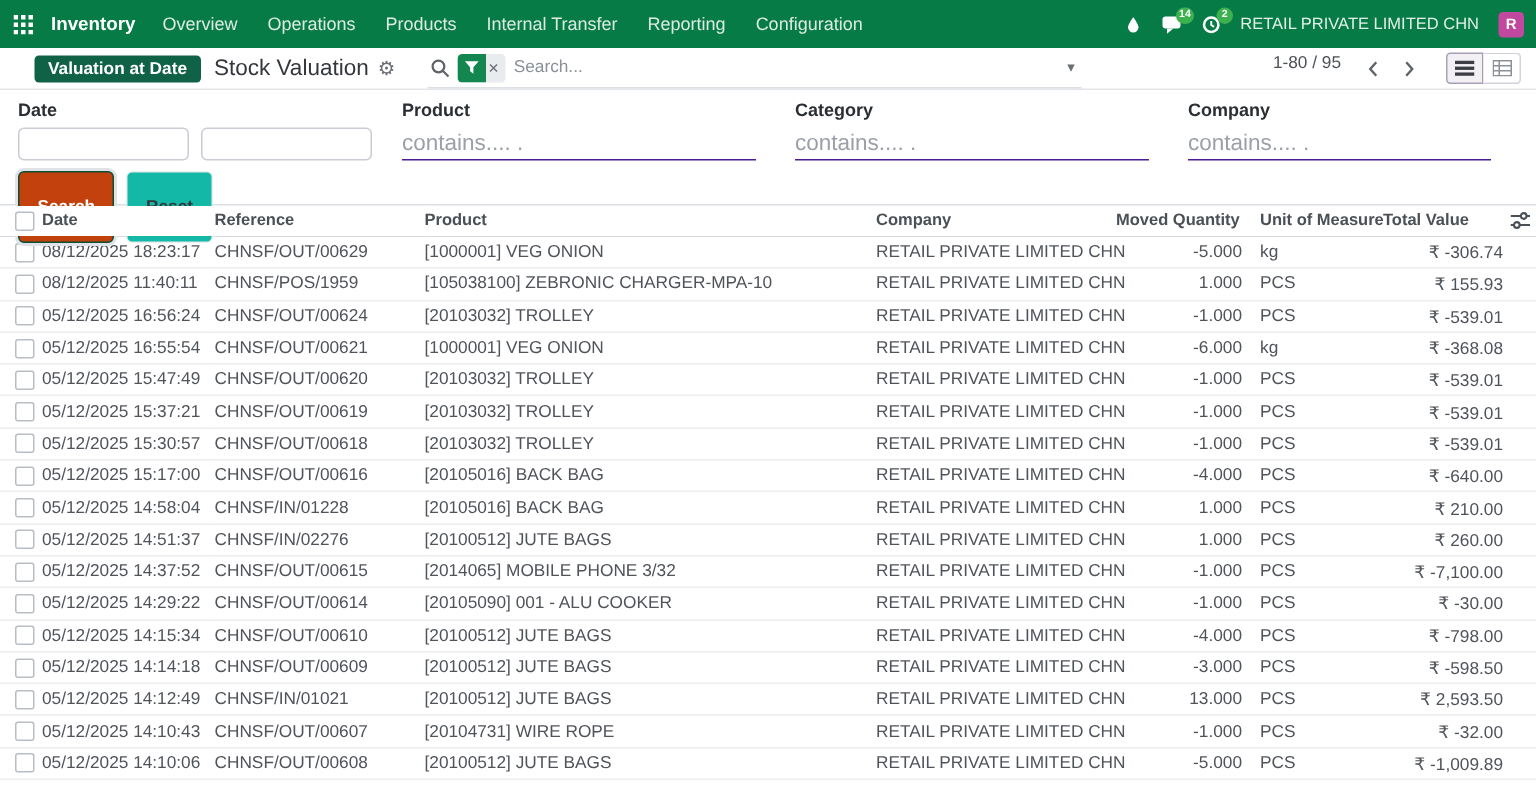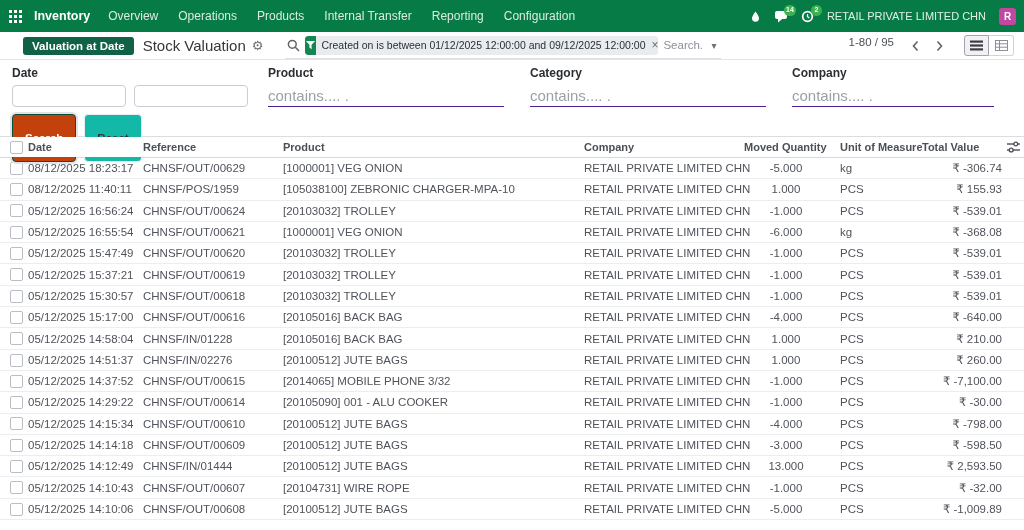--- a/index.html
+++ b/index.html
@@ -80,21 +80,21 @@
     text-align:left; border-top:1px solid #dadde1; border-bottom:1px solid #d5d8dc;
     white-space:nowrap; position:relative; background:#fff; }
   .list tbody td { height:21.3px; font-size:11.5px; color:#4f535a;
     border-bottom:1px solid #ebedef; white-space:nowrap; overflow:visible; background:#fff; }
   .c-check { padding-left:10px !important; width:28px; }
   .cb { display:inline-block; width:13px; height:13px; border:1px solid #b9bdc4;
     border-radius:2px; background:#fff; vertical-align:middle; cursor:pointer; }
   th.c-date, td.c-date { padding-left:0; }
   td.c-ref, th.c-ref, td.c-prod, th.c-prod { padding-left:0; }
   td.c-comp, th.c-comp { padding-left:6px; font-size:11px; }
-  td.c-qty, th.c-qty { text-align:center; padding-right:4px; }
+  td.c-qty, th.c-qty { text-align:right; padding-right:4px; }
   td.c-uom, th.c-uom { padding-left:8px; }
   td.c-total, th.c-total { text-align:right; padding-right:22px; }
   .adjust-icon { position:absolute; right:4px; top:4px; cursor:pointer; }
   tbody tr { cursor:pointer; }
 </style>
 </head>
 <body>
 
 <div class="topbar">
   <span class="apps-btn">
@@ -157,21 +157,20 @@
           <circle cx="5.3" cy="5.3" r="3.9" fill="none" stroke="#5f6368" stroke-width="1.5"></circle>
           <line x1="8.3" y1="8.3" x2="12" y2="12" stroke="#5f6368" stroke-width="1.5"></line>
         </svg>
     </span>
     <div class="facet">
       <span class="facet-filter-btn">
         <svg width="11" height="10" viewBox="0 0 12 10">
             <polygon points="1,0.5 11,0.5 7.2,4.8 7.2,9.5 4.8,7.8 4.8,4.8" fill="#ffffff"></polygon>
           </svg>
       </span>
-      <span class="facet-label">Created on is between 01/12/2025 12:00:00 and 09/12/2025 12:00:00</span>
       <span class="facet-close">×</span>
     </div>
     <input class="search-input" type="text" placeholder="Search..." style="">
     <span class="search-caret">▾</span>
   </div>
 
   <div class="pager">
     <span class="pager-text">1-80 / 95</span>
     <span class="pager-btn">
       <svg width="9" height="12" viewBox="0 0 9 12">
@@ -408,21 +407,21 @@
     <td class="c-ref">CHNSF/OUT/00609</td>
     <td class="c-prod">[20100512] JUTE BAGS</td>
     <td class="c-comp">RETAIL PRIVATE LIMITED CHN</td>
     <td class="c-qty">-3.000</td>
     <td class="c-uom">PCS</td>
     <td class="c-total">₹ -598.50</td>
   </tr>
       <tr>
     <td class="c-check"><span class="cb"></span></td>
     <td class="c-date">05/12/2025 14:12:49</td>
-    <td class="c-ref">CHNSF/IN/01444</td>
+    <td class="c-ref">CHNSF/IN/01021</td>
     <td class="c-prod">[20100512] JUTE BAGS</td>
     <td class="c-comp">RETAIL PRIVATE LIMITED CHN</td>
     <td class="c-qty">13.000</td>
     <td class="c-uom">PCS</td>
     <td class="c-total">₹ 2,593.50</td>
   </tr>
       <tr>
     <td class="c-check"><span class="cb"></span></td>
     <td class="c-date">05/12/2025 14:10:43</td>
     <td class="c-ref">CHNSF/OUT/00607</td>

